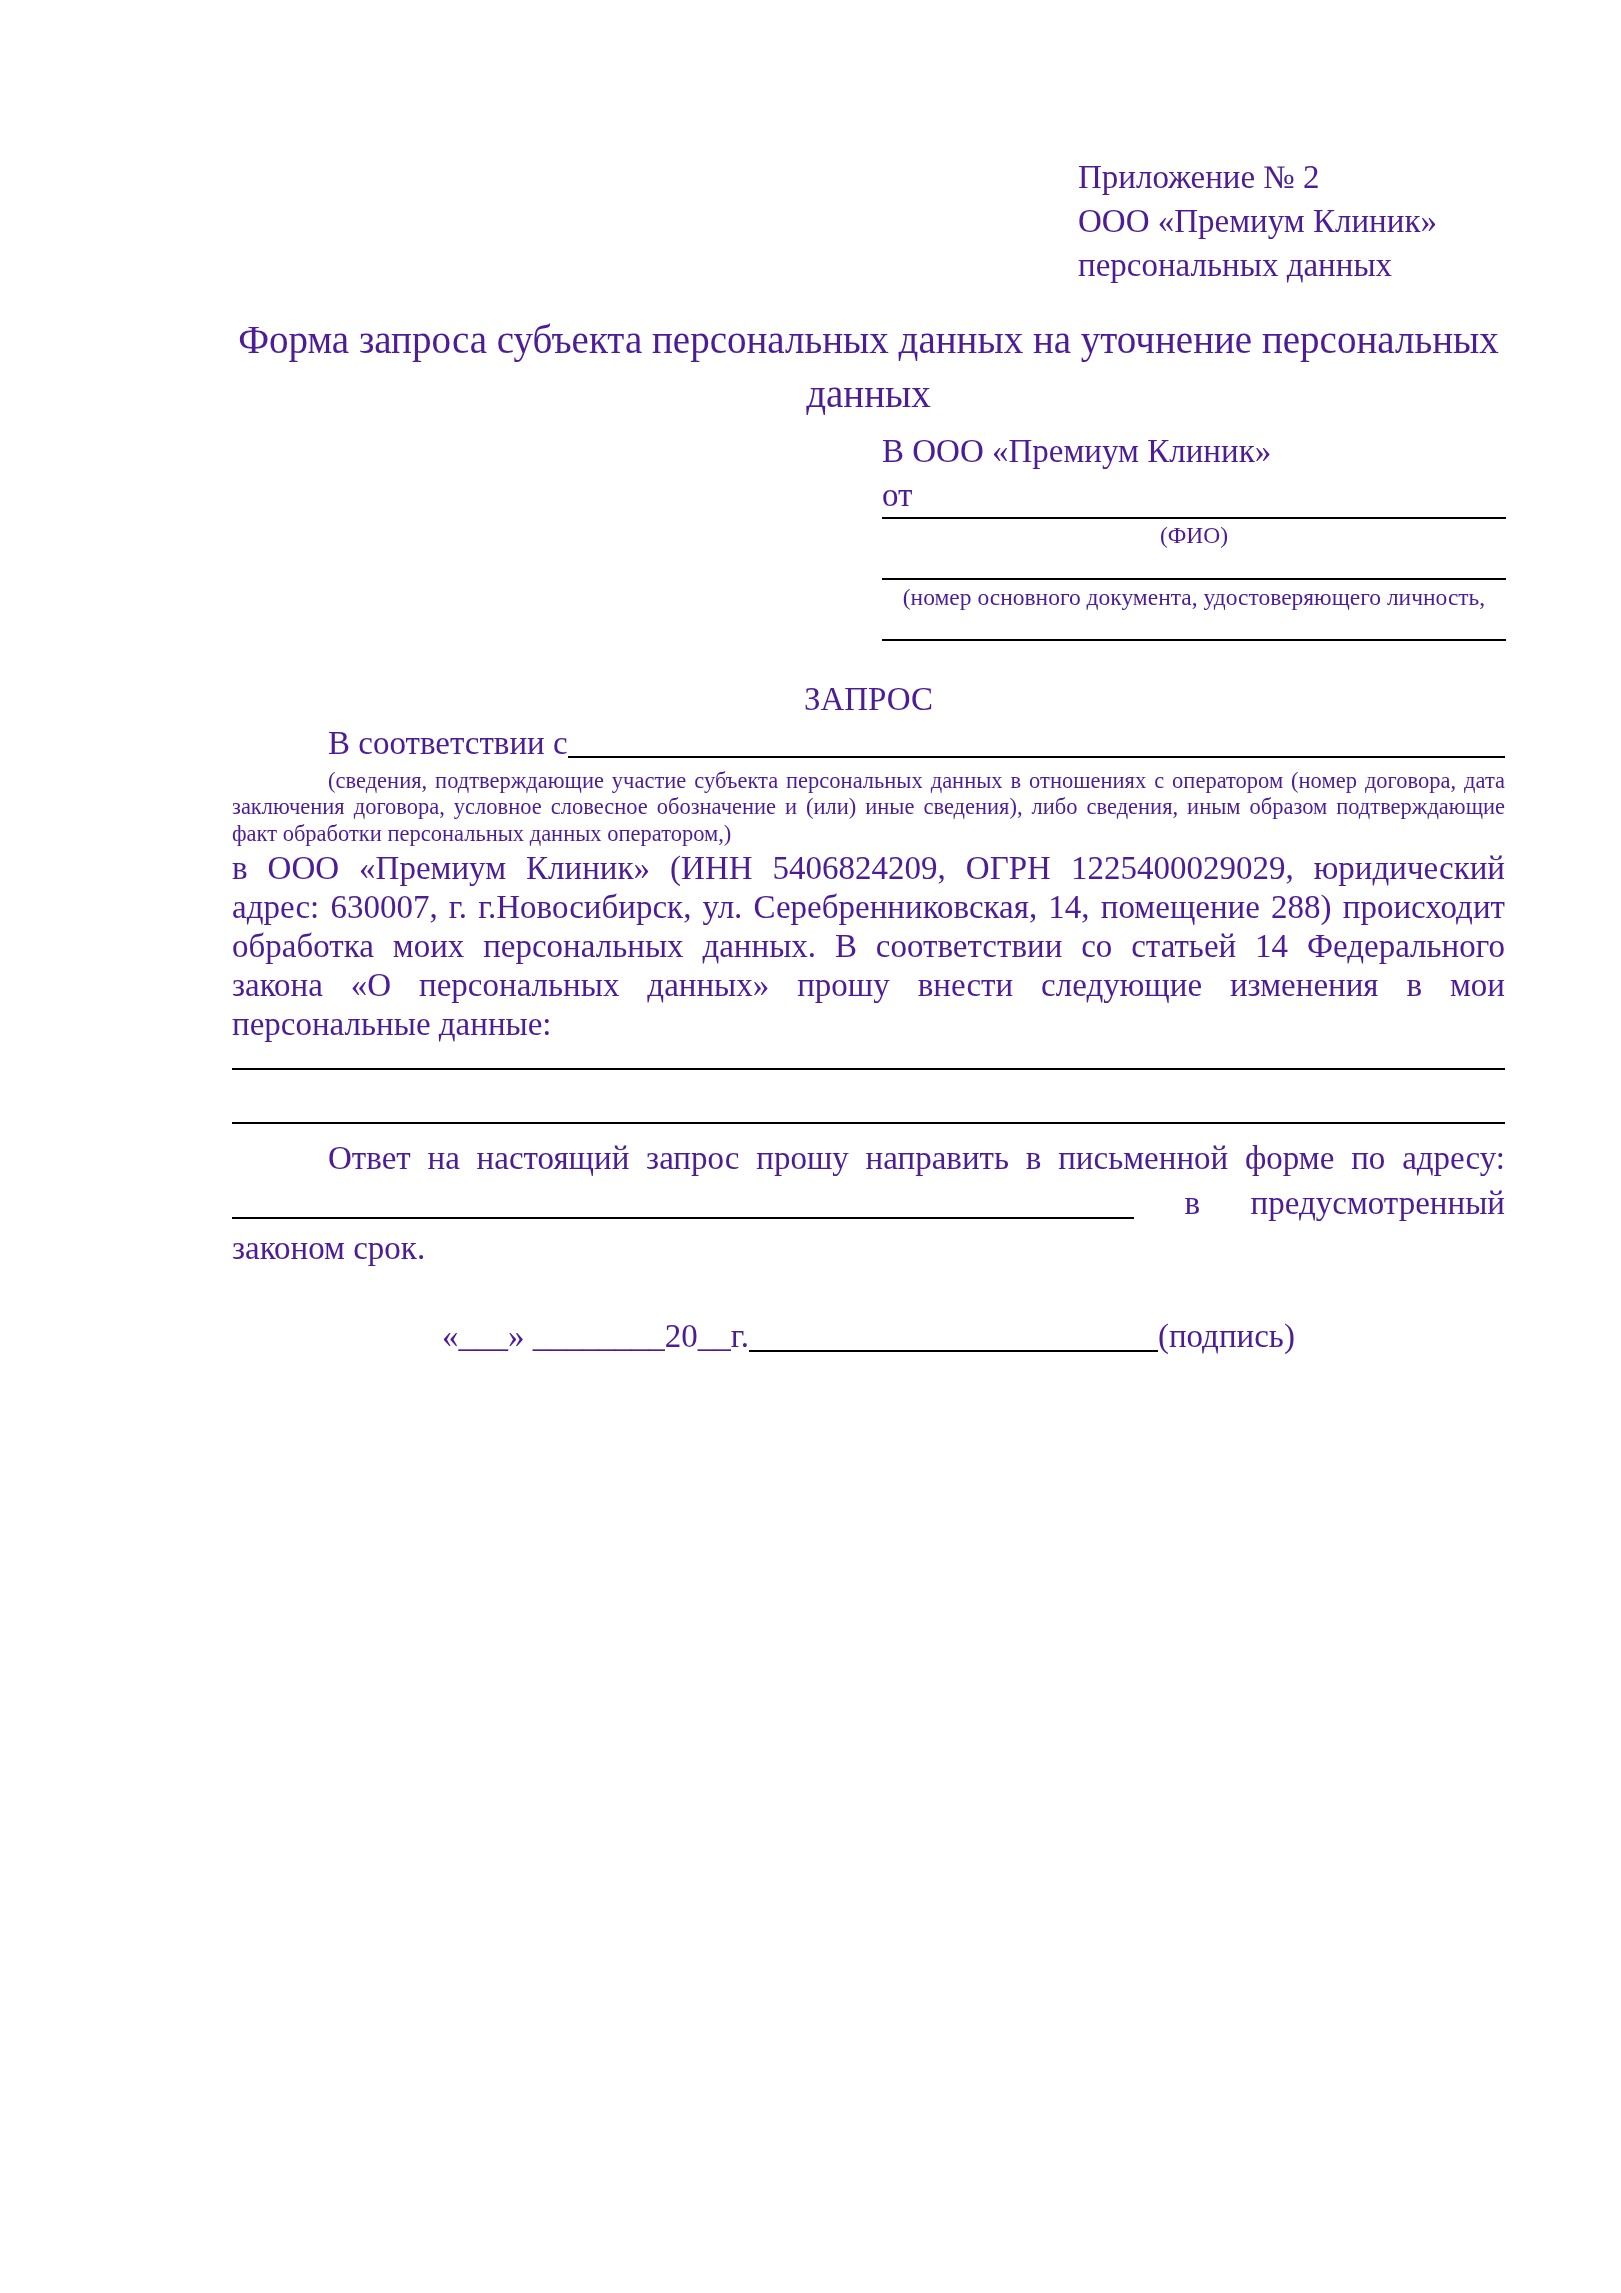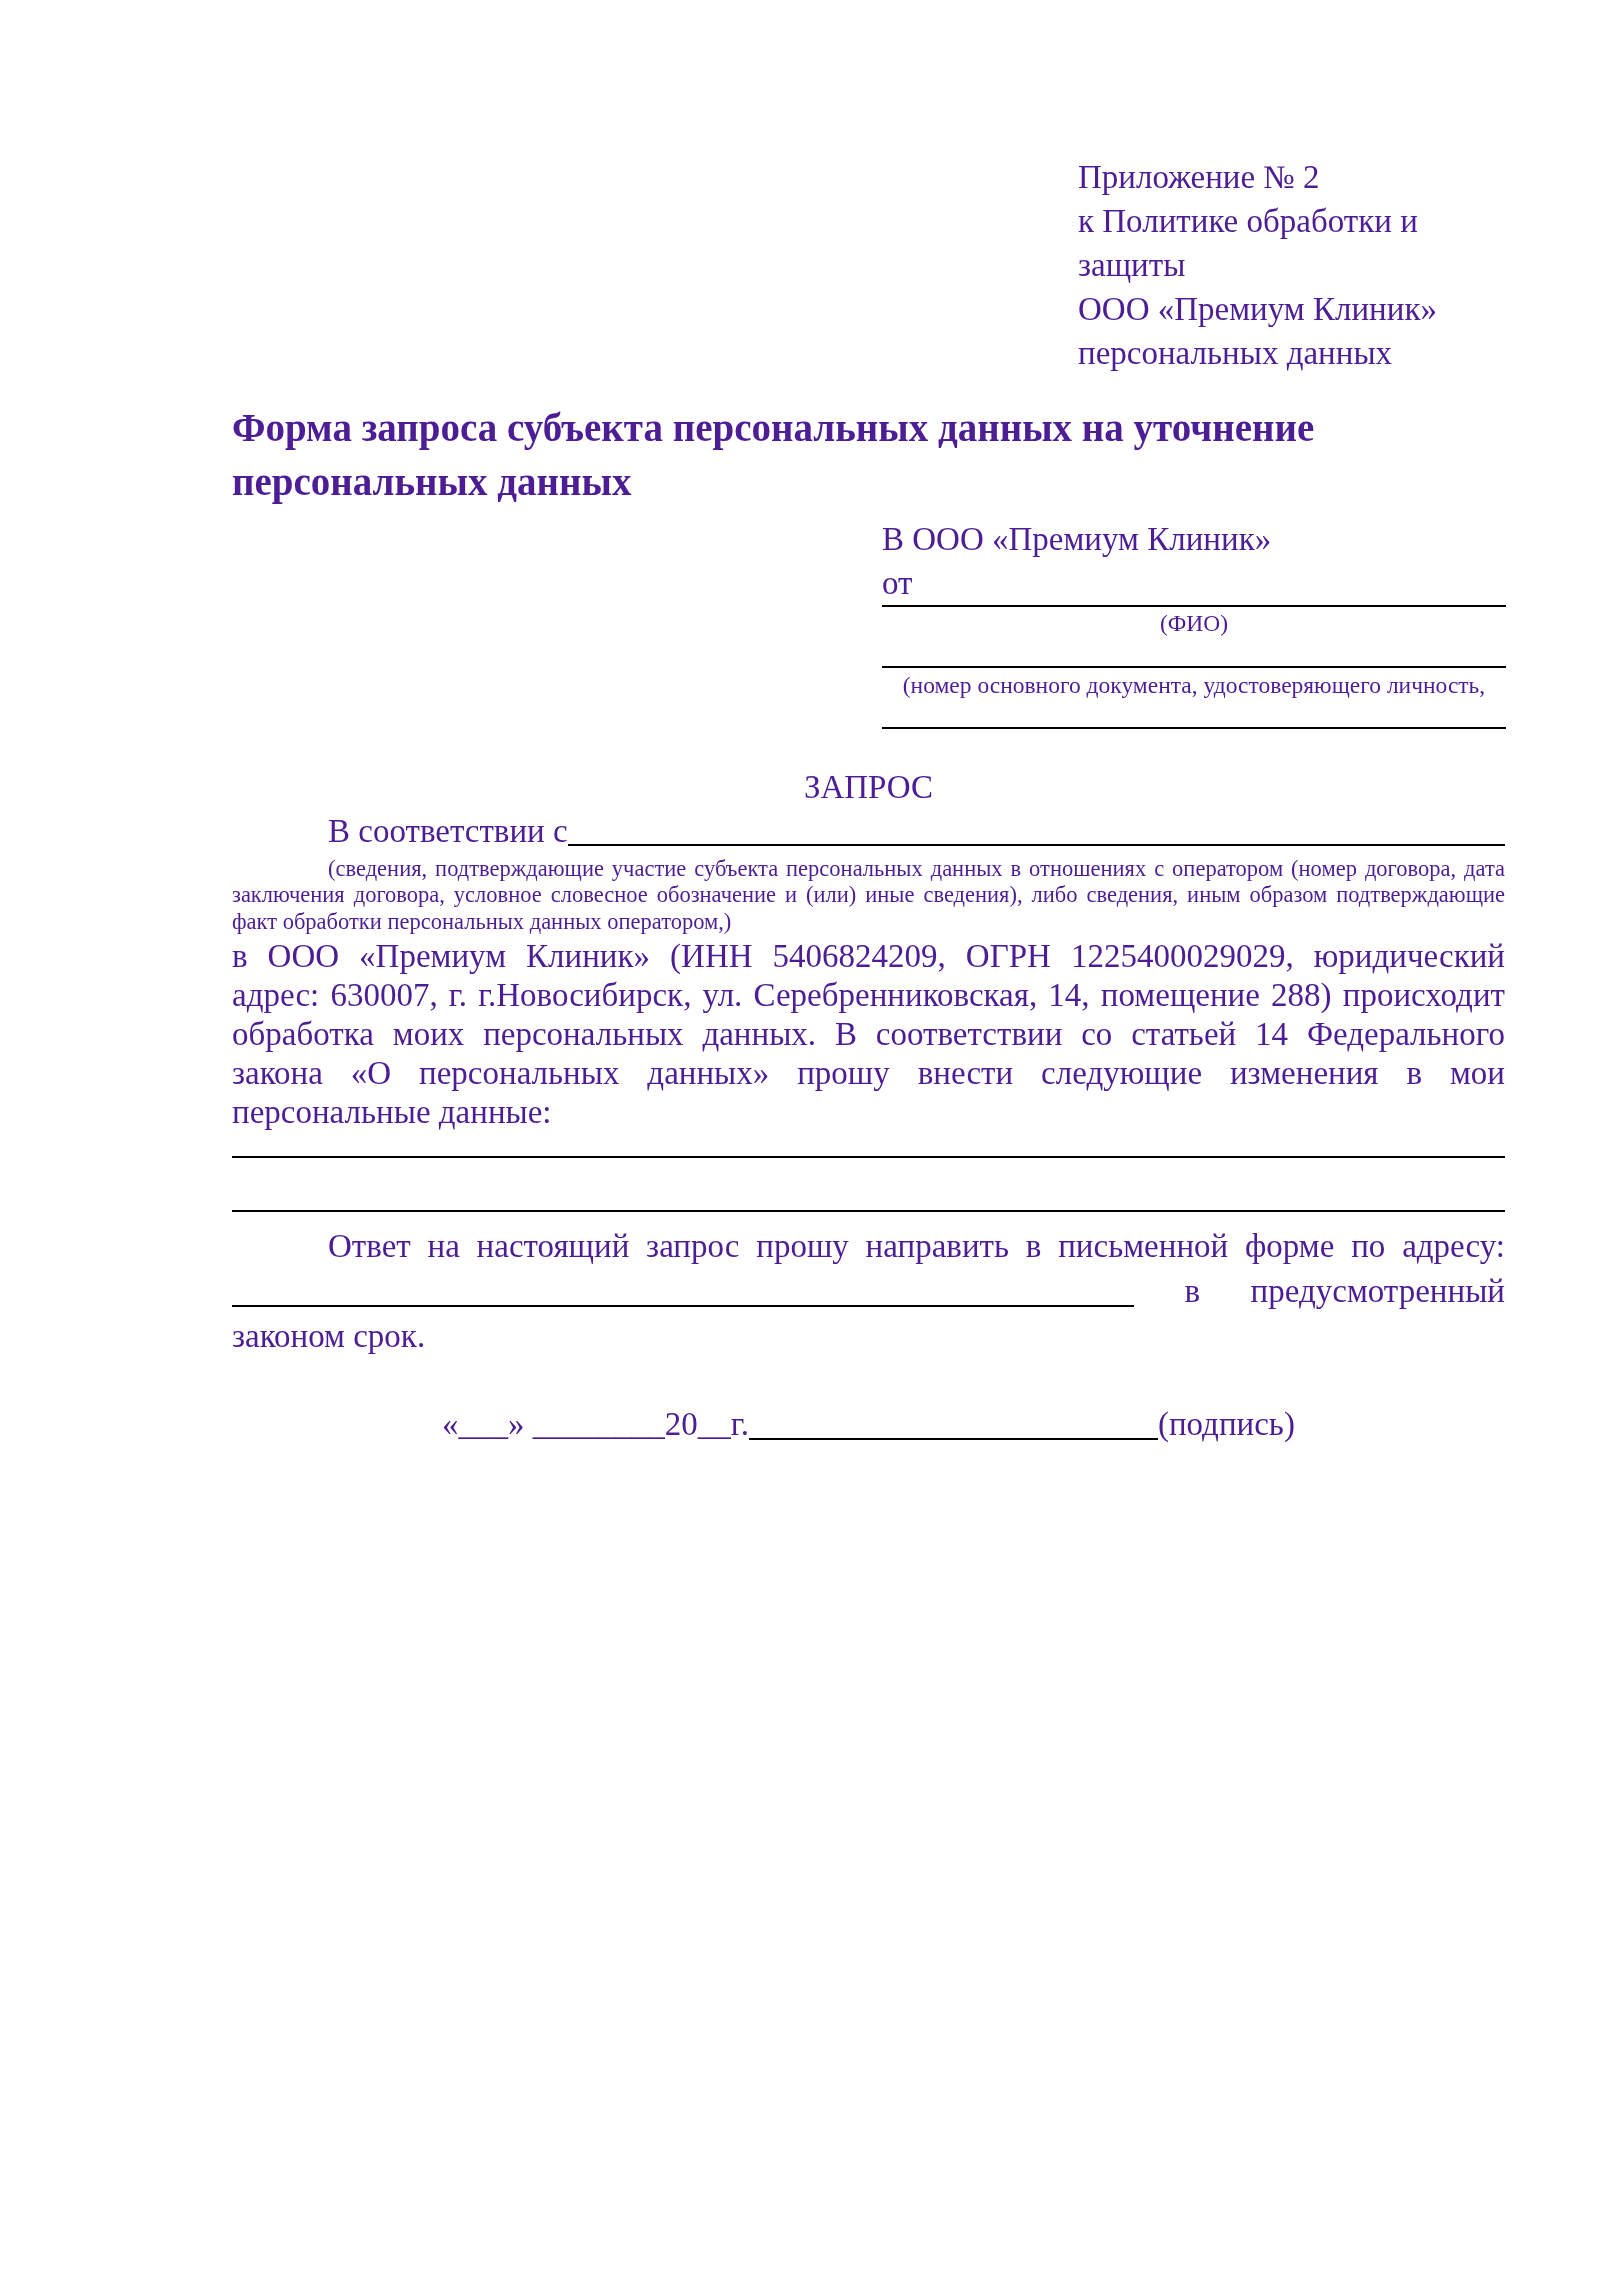--- a/index.html
+++ b/index.html
@@ -17,24 +17,24 @@
     font-size: 33px;
     box-sizing: border-box;
     padding: 155px 116px 0 232px;
     overflow: hidden;
   }
   .appendix {
     margin-left: 846px;
     line-height: 44px;
   }
   .doc-title {
-    font-weight: bold;
+    font-weight: normal;
     font-size: 39px;
     line-height: 54px;
-    text-align: left;
+    text-align: center;
     margin-top: 25.5px;
   }
   .addressee {
     margin-left: 650px;
     margin-top: 8px;
     width: 624px;
   }
   .addr-line {
     line-height: 44px;
   }
@@ -133,21 +133,20 @@
     display: inline-block;
   }
 </style>
 </head>
 <body>
 
 <div class="page">
 
   <div class="appendix">
     <div>Приложение № 2</div>
-    <div>к Политике обработки и защиты</div>
     <div>ООО «Премиум Клиник»</div>
     <div>персональных данных</div>
   </div>
 
   <div class="doc-title">Форма запроса субъекта персональных данных на уточнение персональных данных</div>
 
   <div class="addressee">
     <div class="addr-line">В ООО «Премиум Клиник»</div>
     <div class="addr-line">от</div>
 

